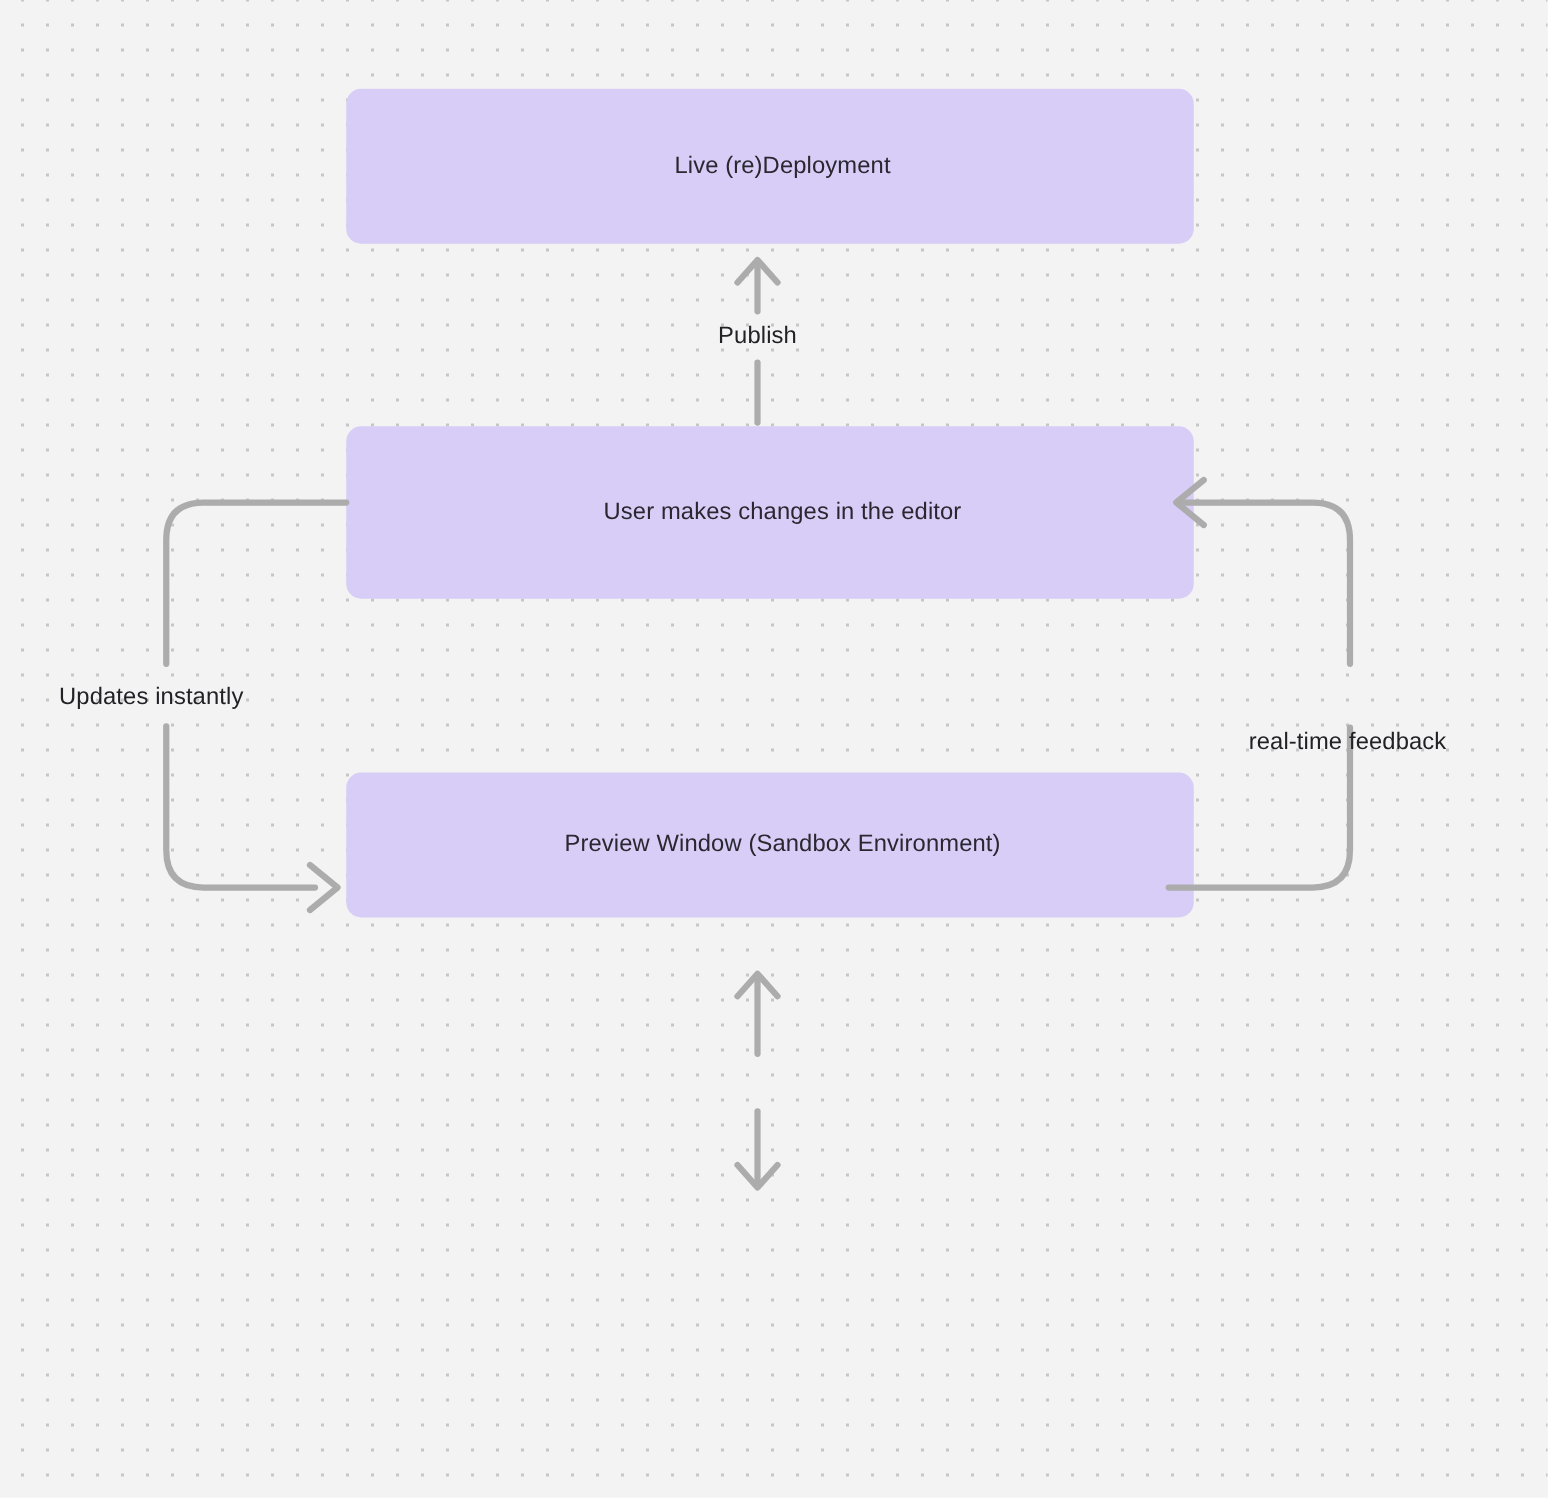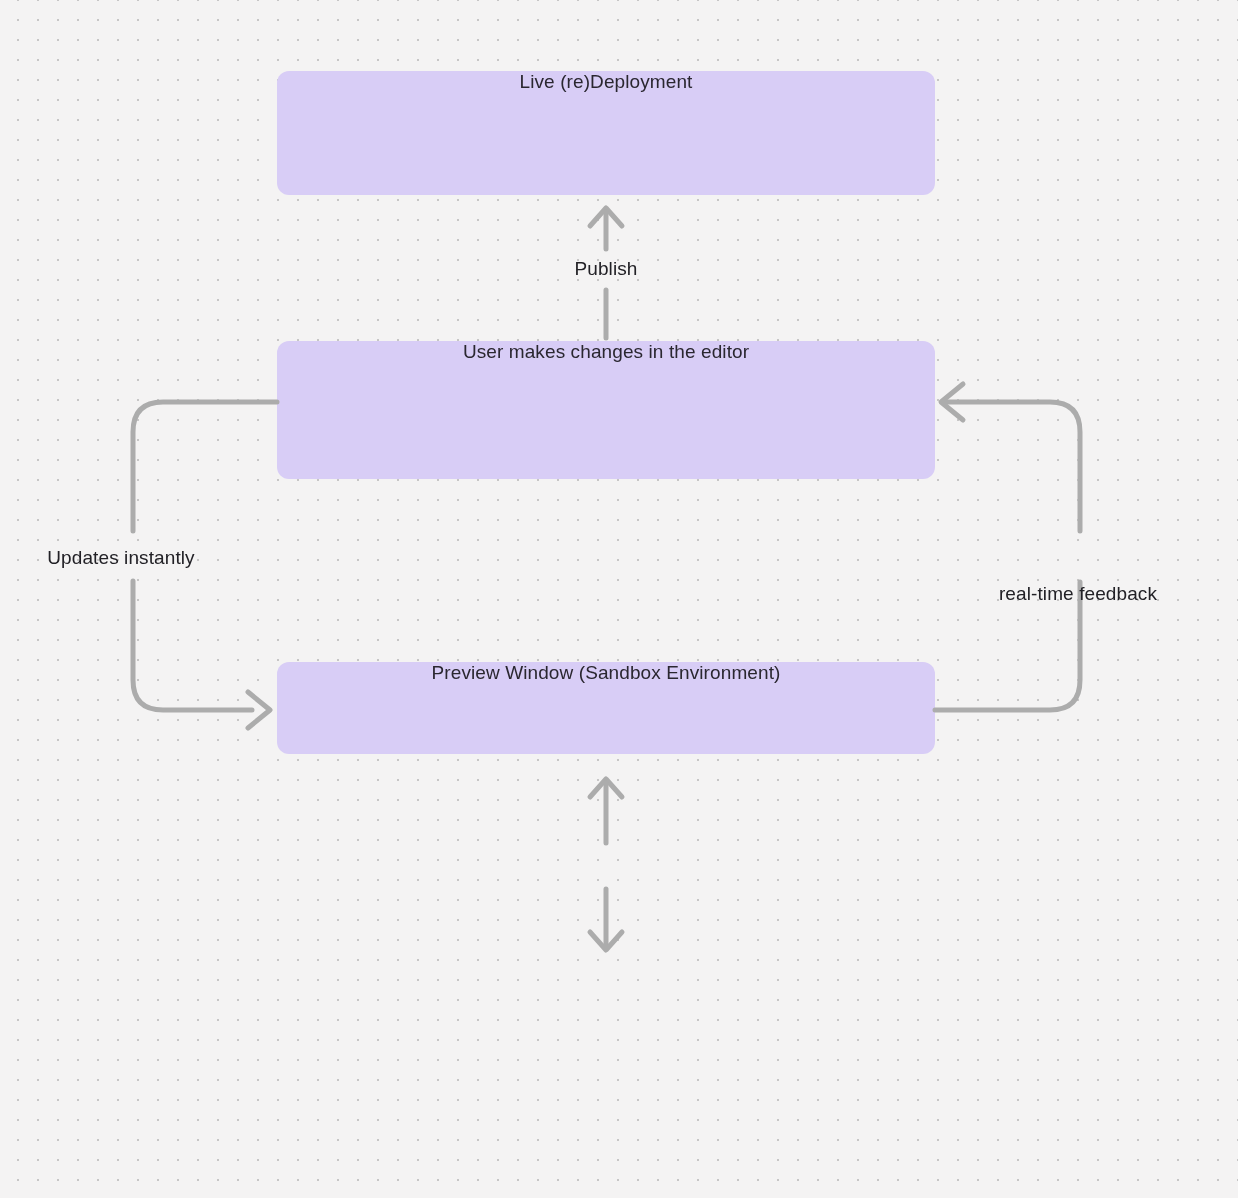--- a/index.html
+++ b/index.html
@@ -19,28 +19,30 @@
     background-position: 8px 10px;
     overflow: hidden;
   }
   .node {
     position: absolute;
     left: 277px;
     width: 658px;
     border-radius: 12px;
     background: #d8cdf6;
     display: flex;
+    align-items: center;
     justify-content: center;
     color: #2a2730;
     font-size: 19px;
     letter-spacing: 0.1px;
+    padding-left: 20px;
   }
   .node-1 { top: 71px;  height: 124px; }
   .node-2 { top: 341px; height: 138px; }
-  .node-3 { top: 662px; height: 92px; }
+  .node-3 { top: 618px; height: 116px; }
   .node-4 { top: 958px; height: 123px; }
   .edges-svg {
     position: absolute;
     left: 0;
     top: 0;
     pointer-events: none;
   }
   .edges-svg path, .edges-svg line, .edges-svg polyline {
     fill: none;
     stroke: #acacac;

